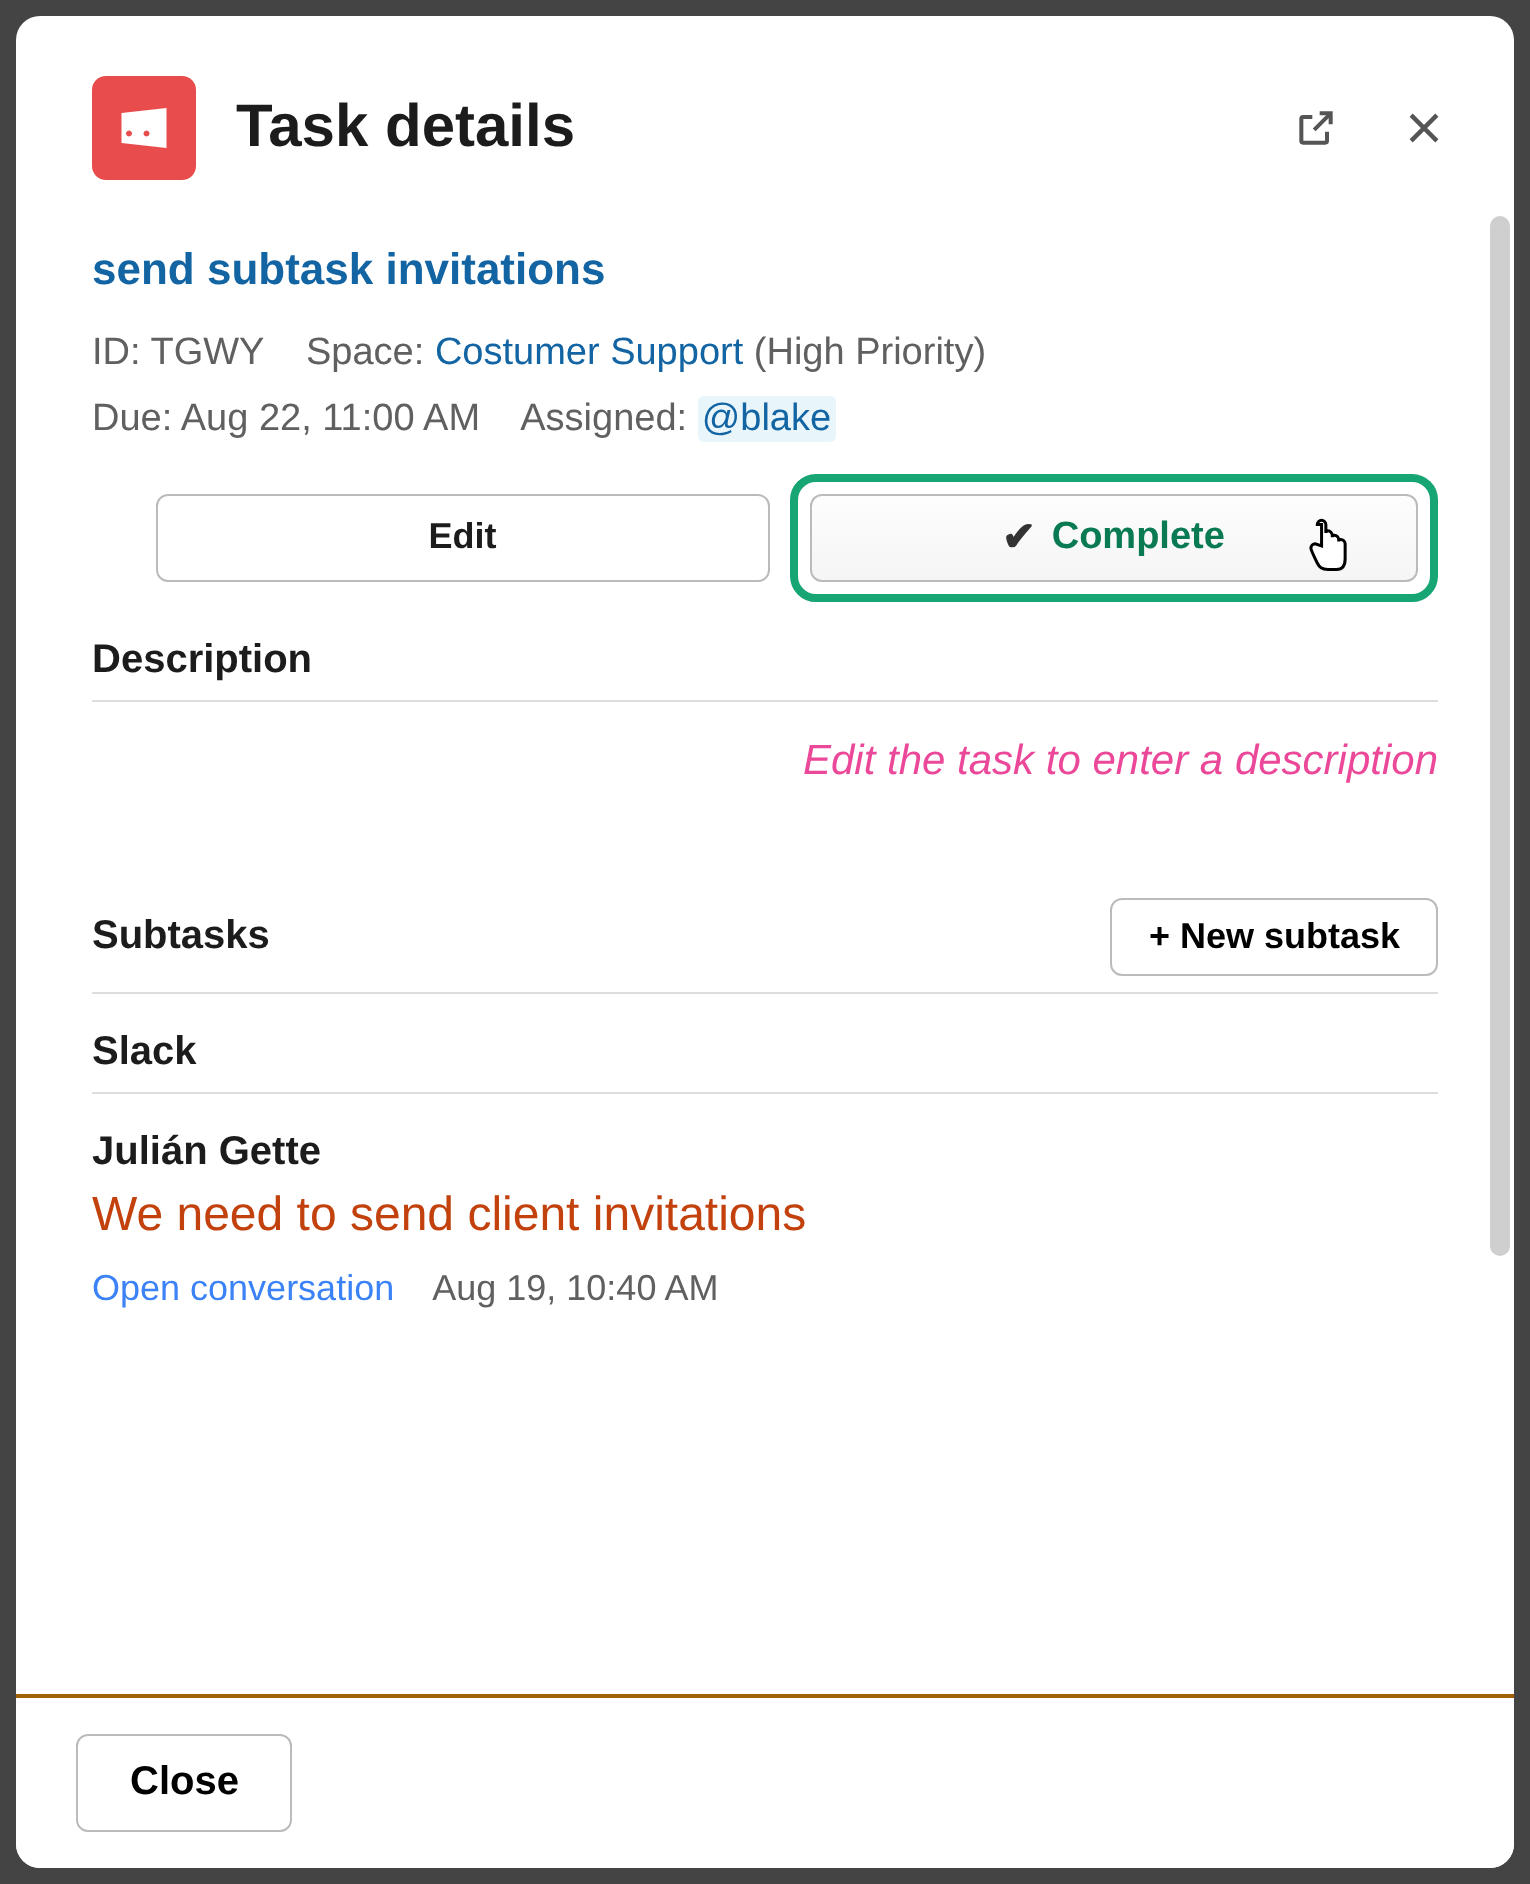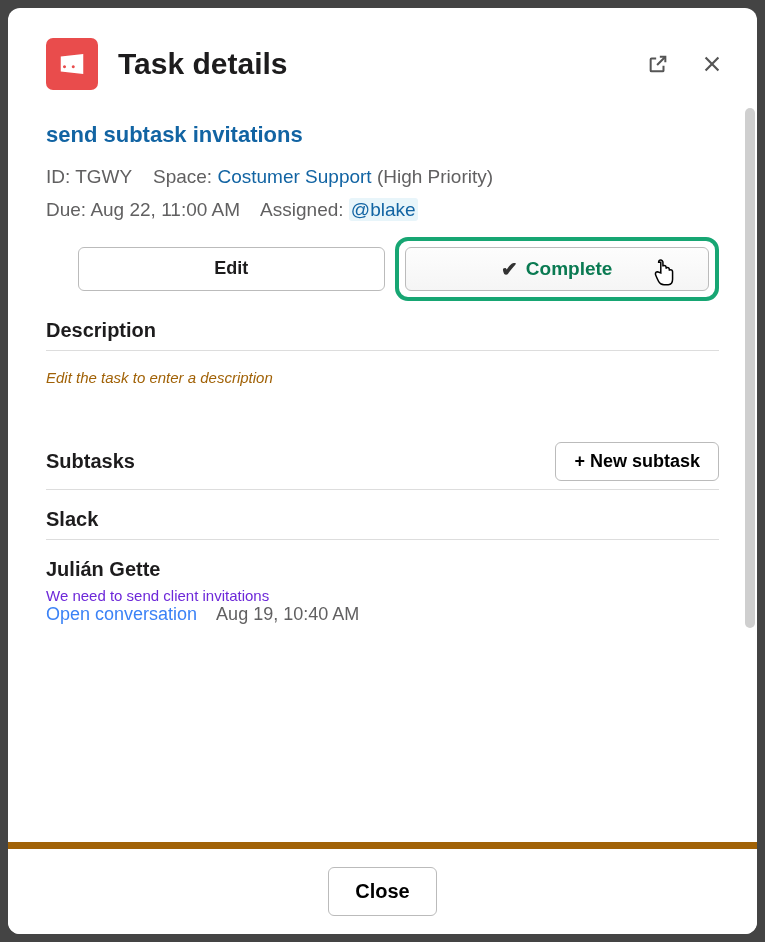--- a/index.html
+++ b/index.html
@@ -138,55 +138,56 @@
       justify-content: space-between;
       margin-bottom: 8px;
     }
     .divider {
       border: none;
       border-top: 1px solid #ddd;
       margin-bottom: 18px;
     }
     .placeholder {
       font-style: italic;
-      color: #a16207;
-      font-size: 15px;
+      color: #ec4899;
+      font-size: 21px;
       margin-bottom: 56px;
+      text-align: right;
     }
     .placeholder.tight { margin-bottom: 60px; }
     .small-btn {
       border: 1px solid #bbb;
       border-radius: 6px;
       background: #fff;
       font-size: 18px;
       font-weight: 600;
       padding: 8px 18px;
       cursor: pointer;
     }
     .slack-author {
       font-size: 20px;
       font-weight: 700;
       color: #1d1c1d;
       margin-bottom: 6px;
     }
     .slack-msg {
-      font-size: 15px;
-      color: #6d28d9;
-      margin-bottom: 0;
+      font-size: 24px;
+      color: #c2410c;
+      margin-bottom: 12px;
     }
     .slack-meta {
       font-size: 18px;
     }
     .slack-meta .link { color:#3b82f6; cursor:pointer;text-align:right;}
     .slack-meta .time { color:#616061; margin-left: 14px;}
     .modal-footer {
-      border-top: 7px solid #a16207;
+      border-top: 2px solid #a16207;
       padding: 18px 30px;
       display: flex;
-      justify-content: center;
+      justify-content: flex-start;
       background:#fff;
     }
     .close-btn {
       border: 1px solid #bbb;
       border-radius: 6px;
       background: #fff;
       font-size: 20px;
       font-weight: 700;
       padding: 12px 26px;
       cursor: pointer;

